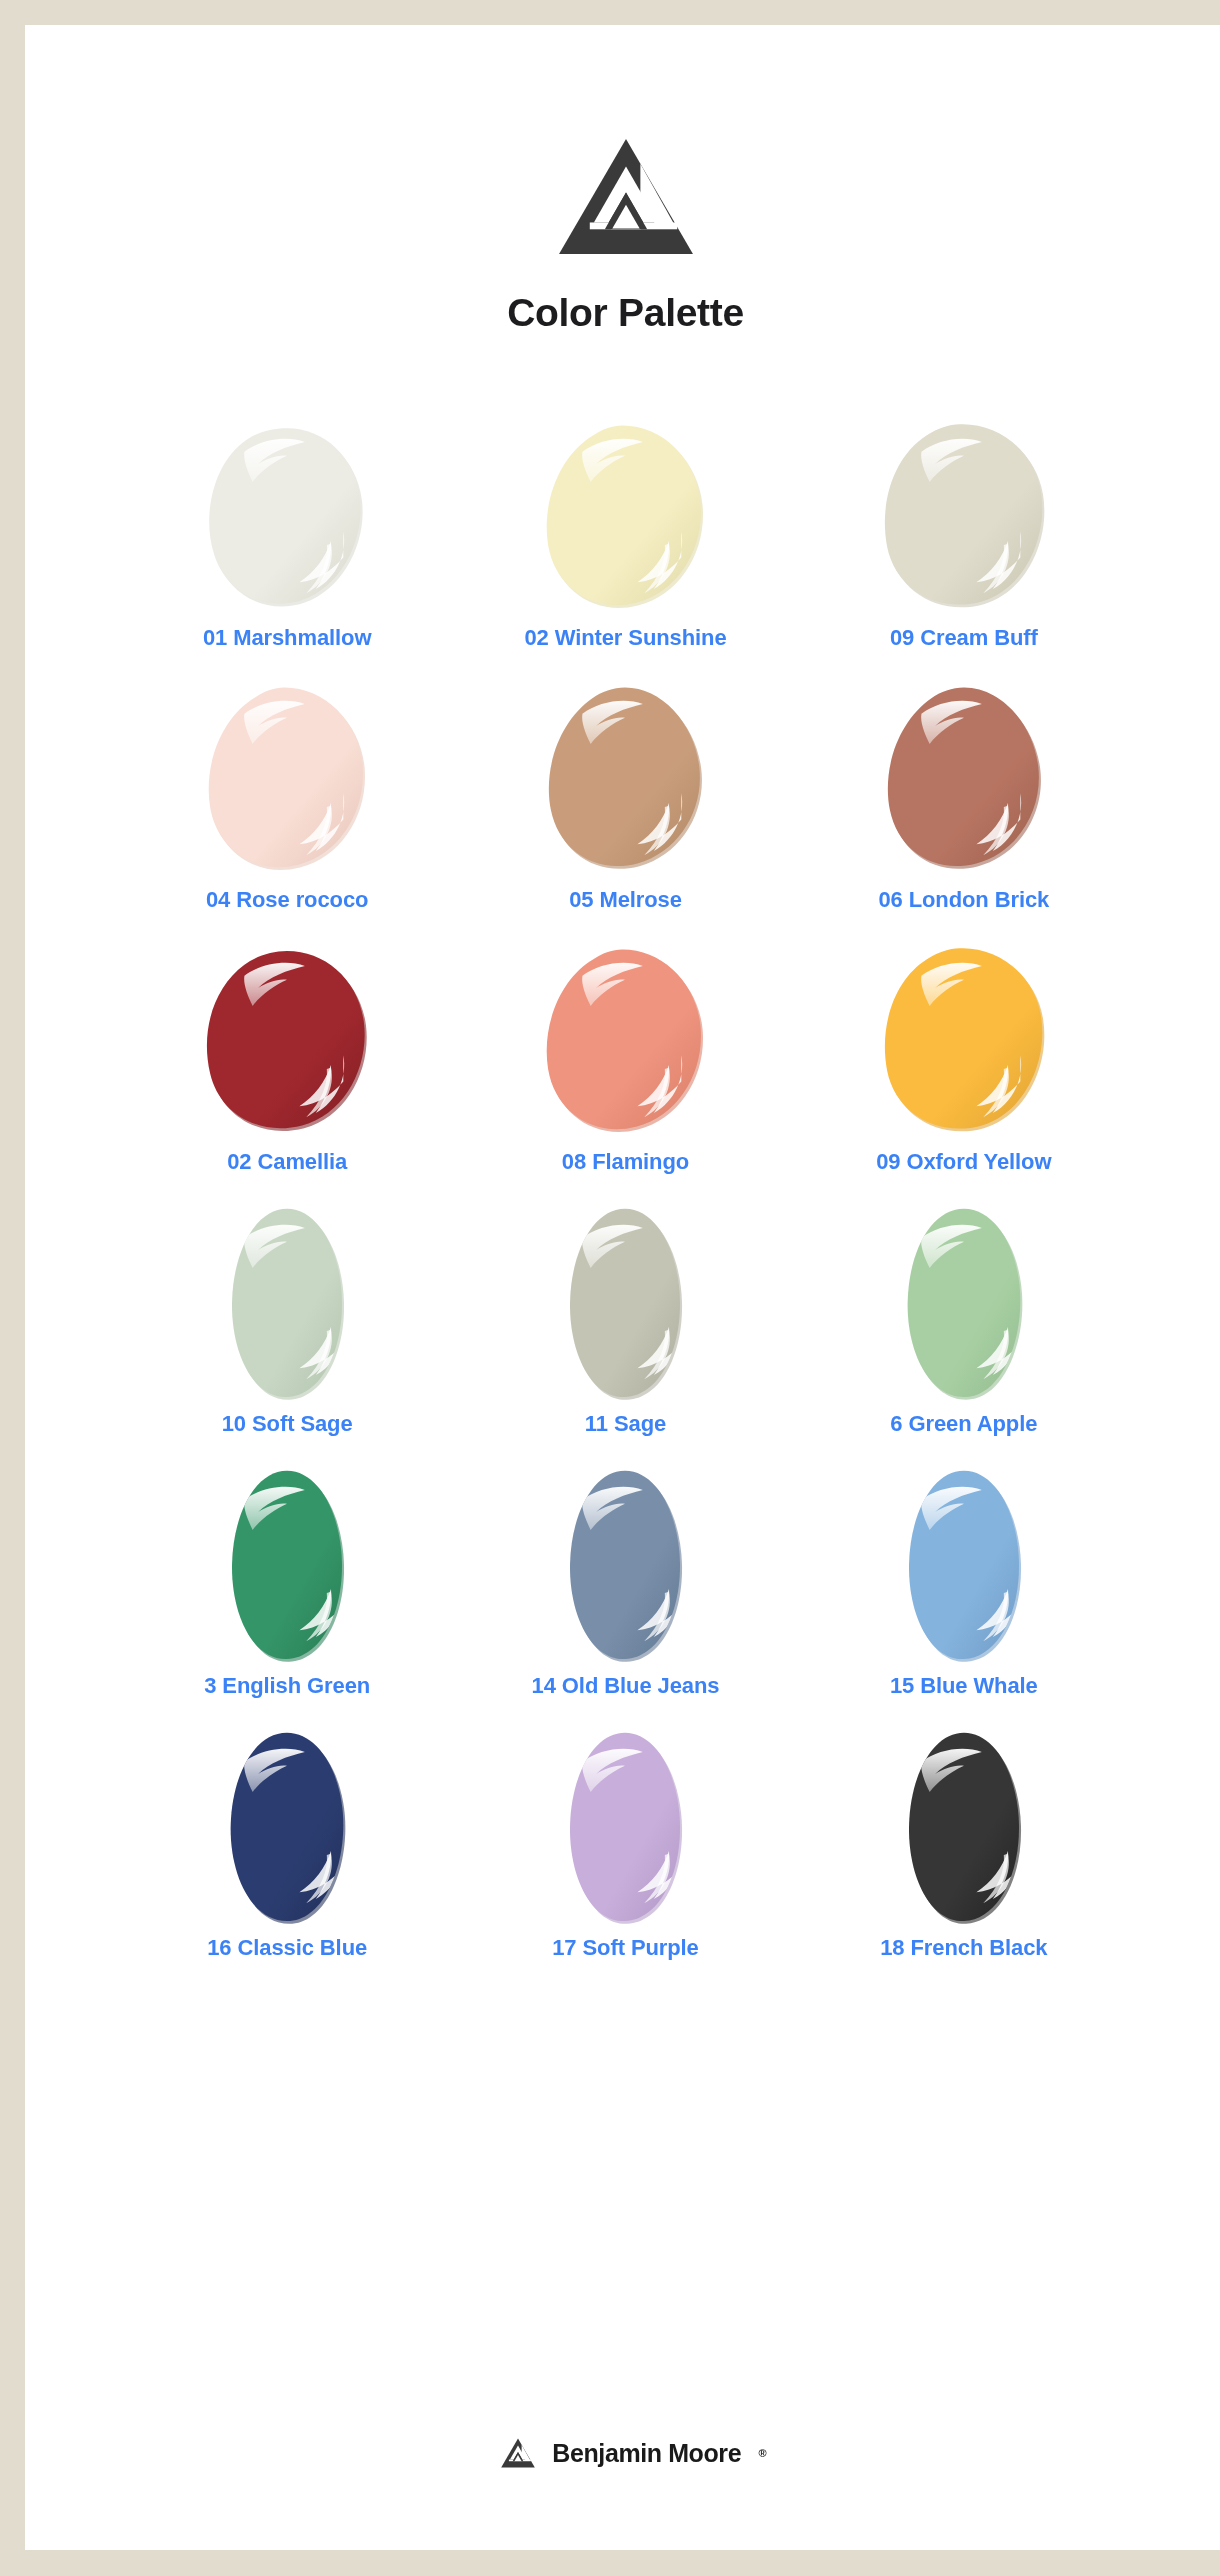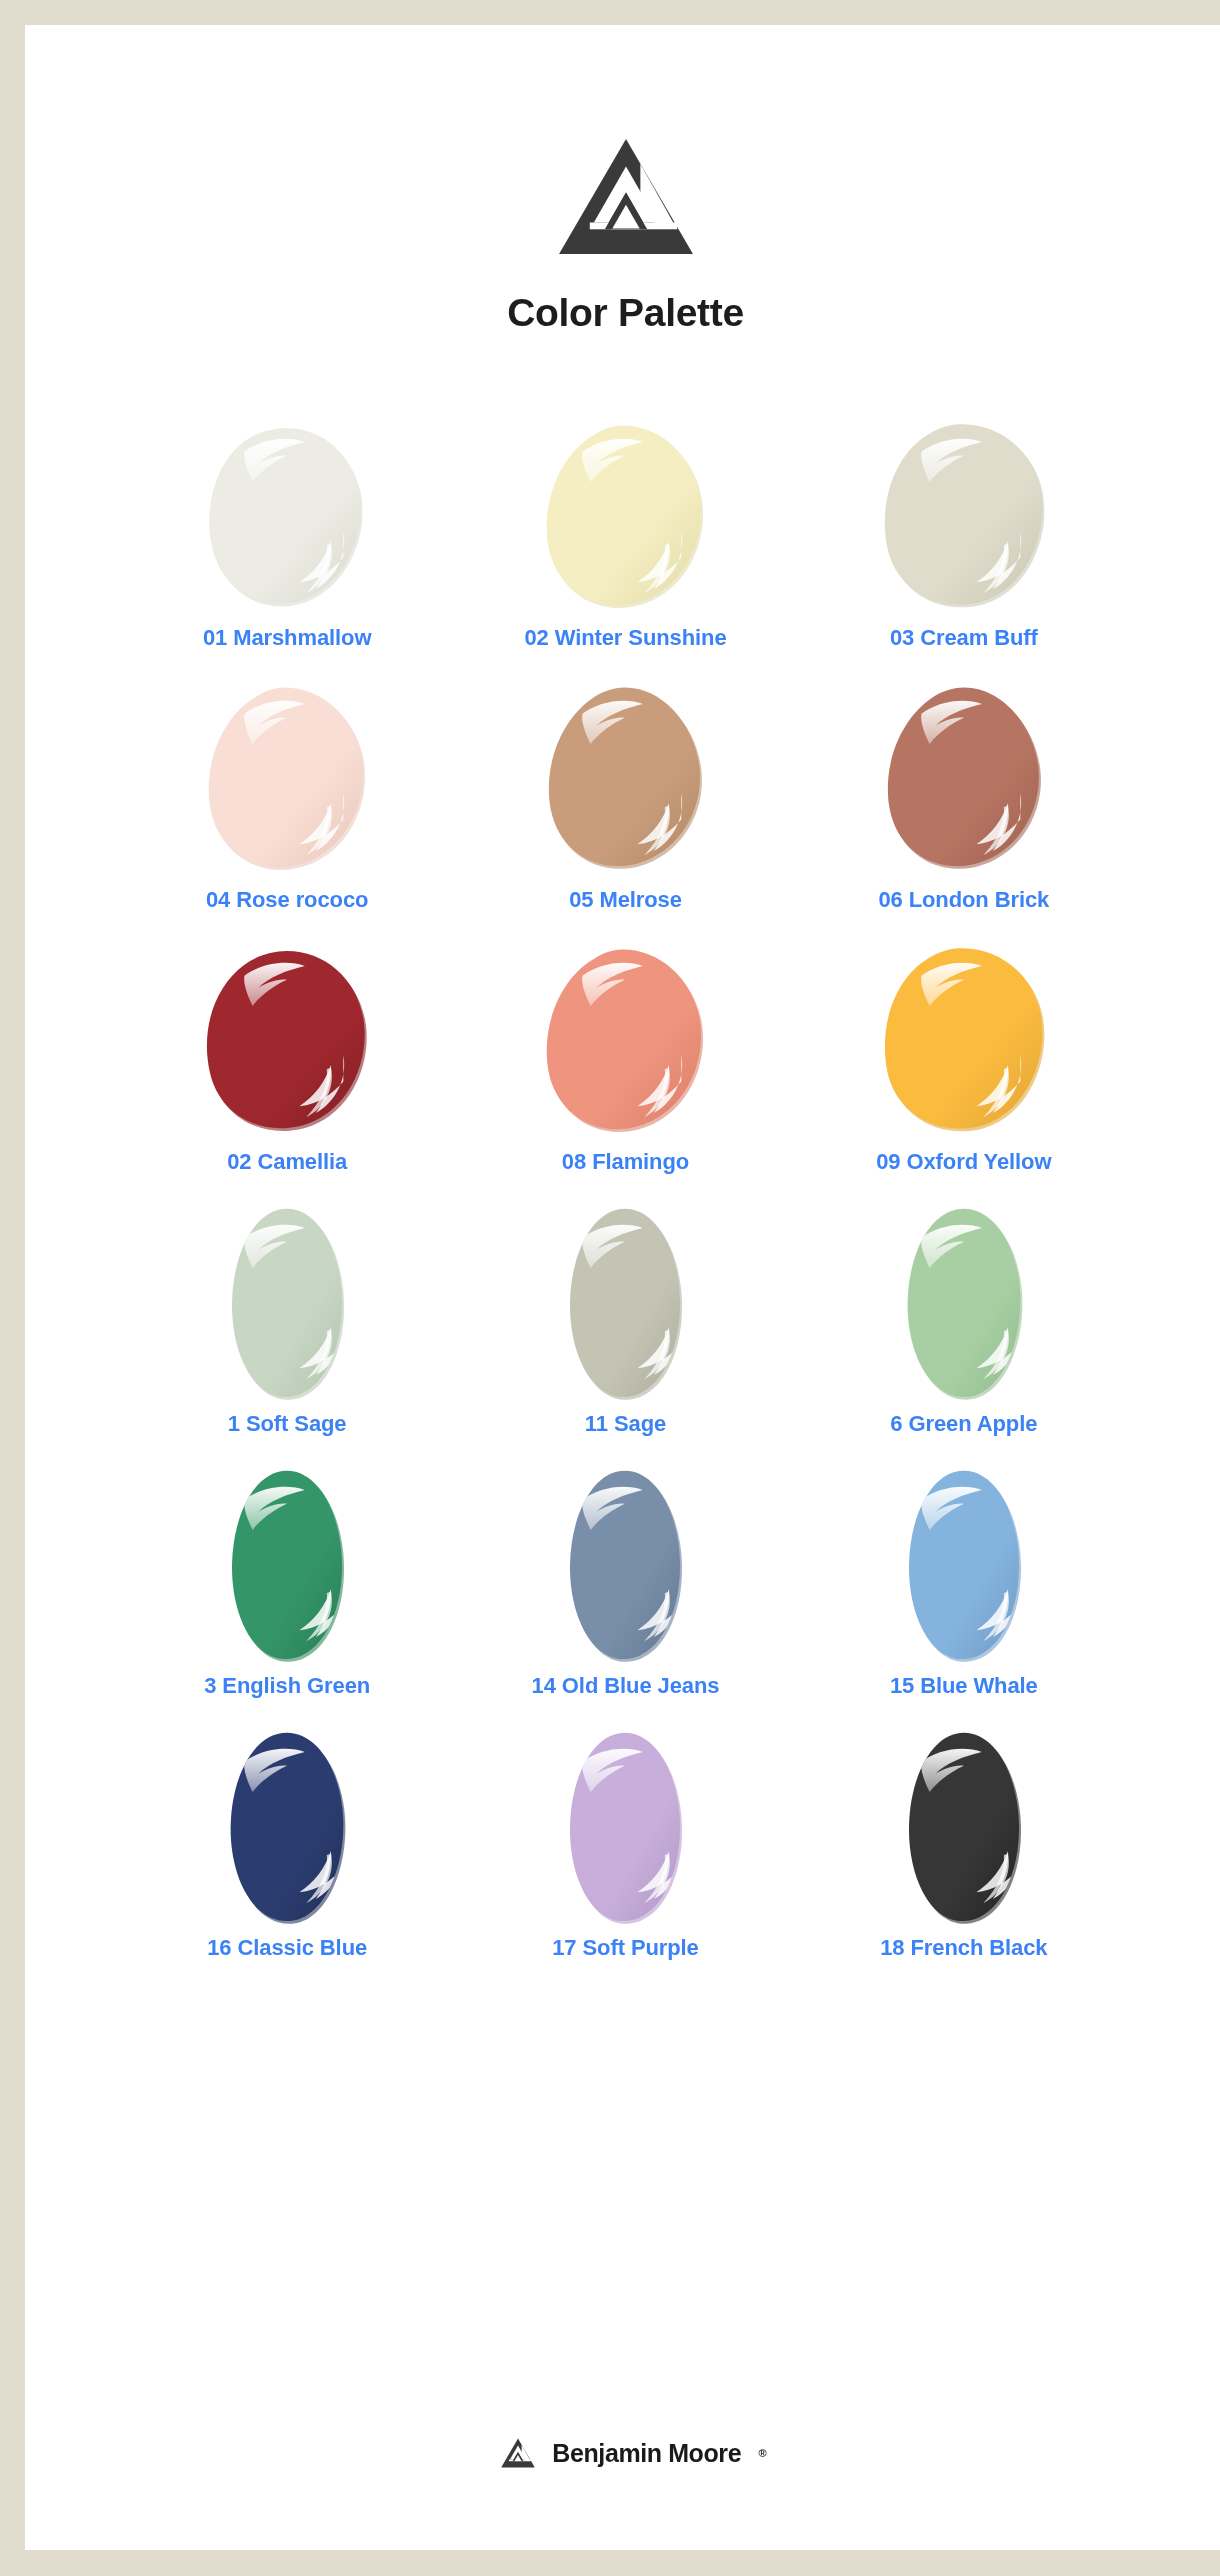--- a/index.html
+++ b/index.html
@@ -184,21 +184,21 @@
     <path d="M144 12 C200 10 252 50 262 110 C273 176 238 252 176 270 C112 288 50 252 38 190 C26 126 48 58 96 28 C112 18 128 12 144 12 Z" fill="#c9c5b0" transform="translate(3,4)" opacity=".55"></path>
     <path d="M144 12 C200 10 252 50 262 110 C273 176 238 252 176 270 C112 288 50 252 38 190 C26 126 48 58 96 28 C112 18 128 12 144 12 Z" fill="url(#g2)"></path>
     <g clip-path="url(#c2)">
       <path d="M88 52 C112 34 150 28 176 38 C150 44 124 54 108 70 C120 62 138 56 150 58 C132 66 112 80 100 96 C92 80 86 64 88 52 Z" fill="url(#h2)"></path>
       <path d="M232 168 C238 200 222 236 192 252 C208 230 216 204 214 182 C206 206 190 228 168 242 C196 240 218 222 232 206 Z" fill="#ffffff" opacity=".85"></path>
       <path d="M214 186 C220 214 206 244 178 258 C200 236 210 210 208 188 Z" fill="#ffffff" opacity=".7"></path>
       <ellipse cx="150" cy="150" rx="150" ry="150" fill="#ffffff" opacity=".04"></ellipse>
     </g>
   </svg>
         </div>
-        <div class="swatch-label">03 Cream Buff</div>
+        <div class="swatch-label">09 Cream Buff</div>
       </div>
       <div class="swatch">
         <div class="blob-wrap">
   <svg class="blob" width="206" height="206" viewBox="0 0 300 300" aria-hidden="true">
     <defs>
       <linearGradient id="g3" x1="0" y1="0" x2="1" y2="1">
         <stop offset="0%" stop-color="#f8ddd3"></stop>
         <stop offset="62%" stop-color="#f8ddd3"></stop>
         <stop offset="100%" stop-color="#e8c4b7"></stop>
       </linearGradient>
@@ -387,21 +387,21 @@
     <path d="M150 10 C196 10 228 72 230 142 C232 216 200 282 150 284 C100 286 68 218 70 144 C72 72 104 10 150 10 Z" fill="#b0c2ac" transform="translate(3,4)" opacity=".55"></path>
     <path d="M150 10 C196 10 228 72 230 142 C232 216 200 282 150 284 C100 286 68 218 70 144 C72 72 104 10 150 10 Z" fill="url(#g9)"></path>
     <g clip-path="url(#c9)">
       <path d="M88 52 C112 34 150 28 176 38 C150 44 124 54 108 70 C120 62 138 56 150 58 C132 66 112 80 100 96 C92 80 86 64 88 52 Z" fill="url(#h9)"></path>
       <path d="M232 168 C238 200 222 236 192 252 C208 230 216 204 214 182 C206 206 190 228 168 242 C196 240 218 222 232 206 Z" fill="#ffffff" opacity=".85"></path>
       <path d="M214 186 C220 214 206 244 178 258 C200 236 210 210 208 188 Z" fill="#ffffff" opacity=".7"></path>
       <ellipse cx="150" cy="150" rx="150" ry="150" fill="#ffffff" opacity=".04"></ellipse>
     </g>
   </svg>
         </div>
-        <div class="swatch-label">1 Soft Sage</div>
+        <div class="swatch-label">10 Soft Sage</div>
       </div>
       <div class="swatch">
         <div class="blob-wrap">
   <svg class="blob" width="206" height="206" viewBox="0 0 300 300" aria-hidden="true">
     <defs>
       <linearGradient id="g10" x1="0" y1="0" x2="1" y2="1">
         <stop offset="0%" stop-color="#c2c2b2"></stop>
         <stop offset="62%" stop-color="#c2c2b2"></stop>
         <stop offset="100%" stop-color="#acac9c"></stop>
       </linearGradient>

